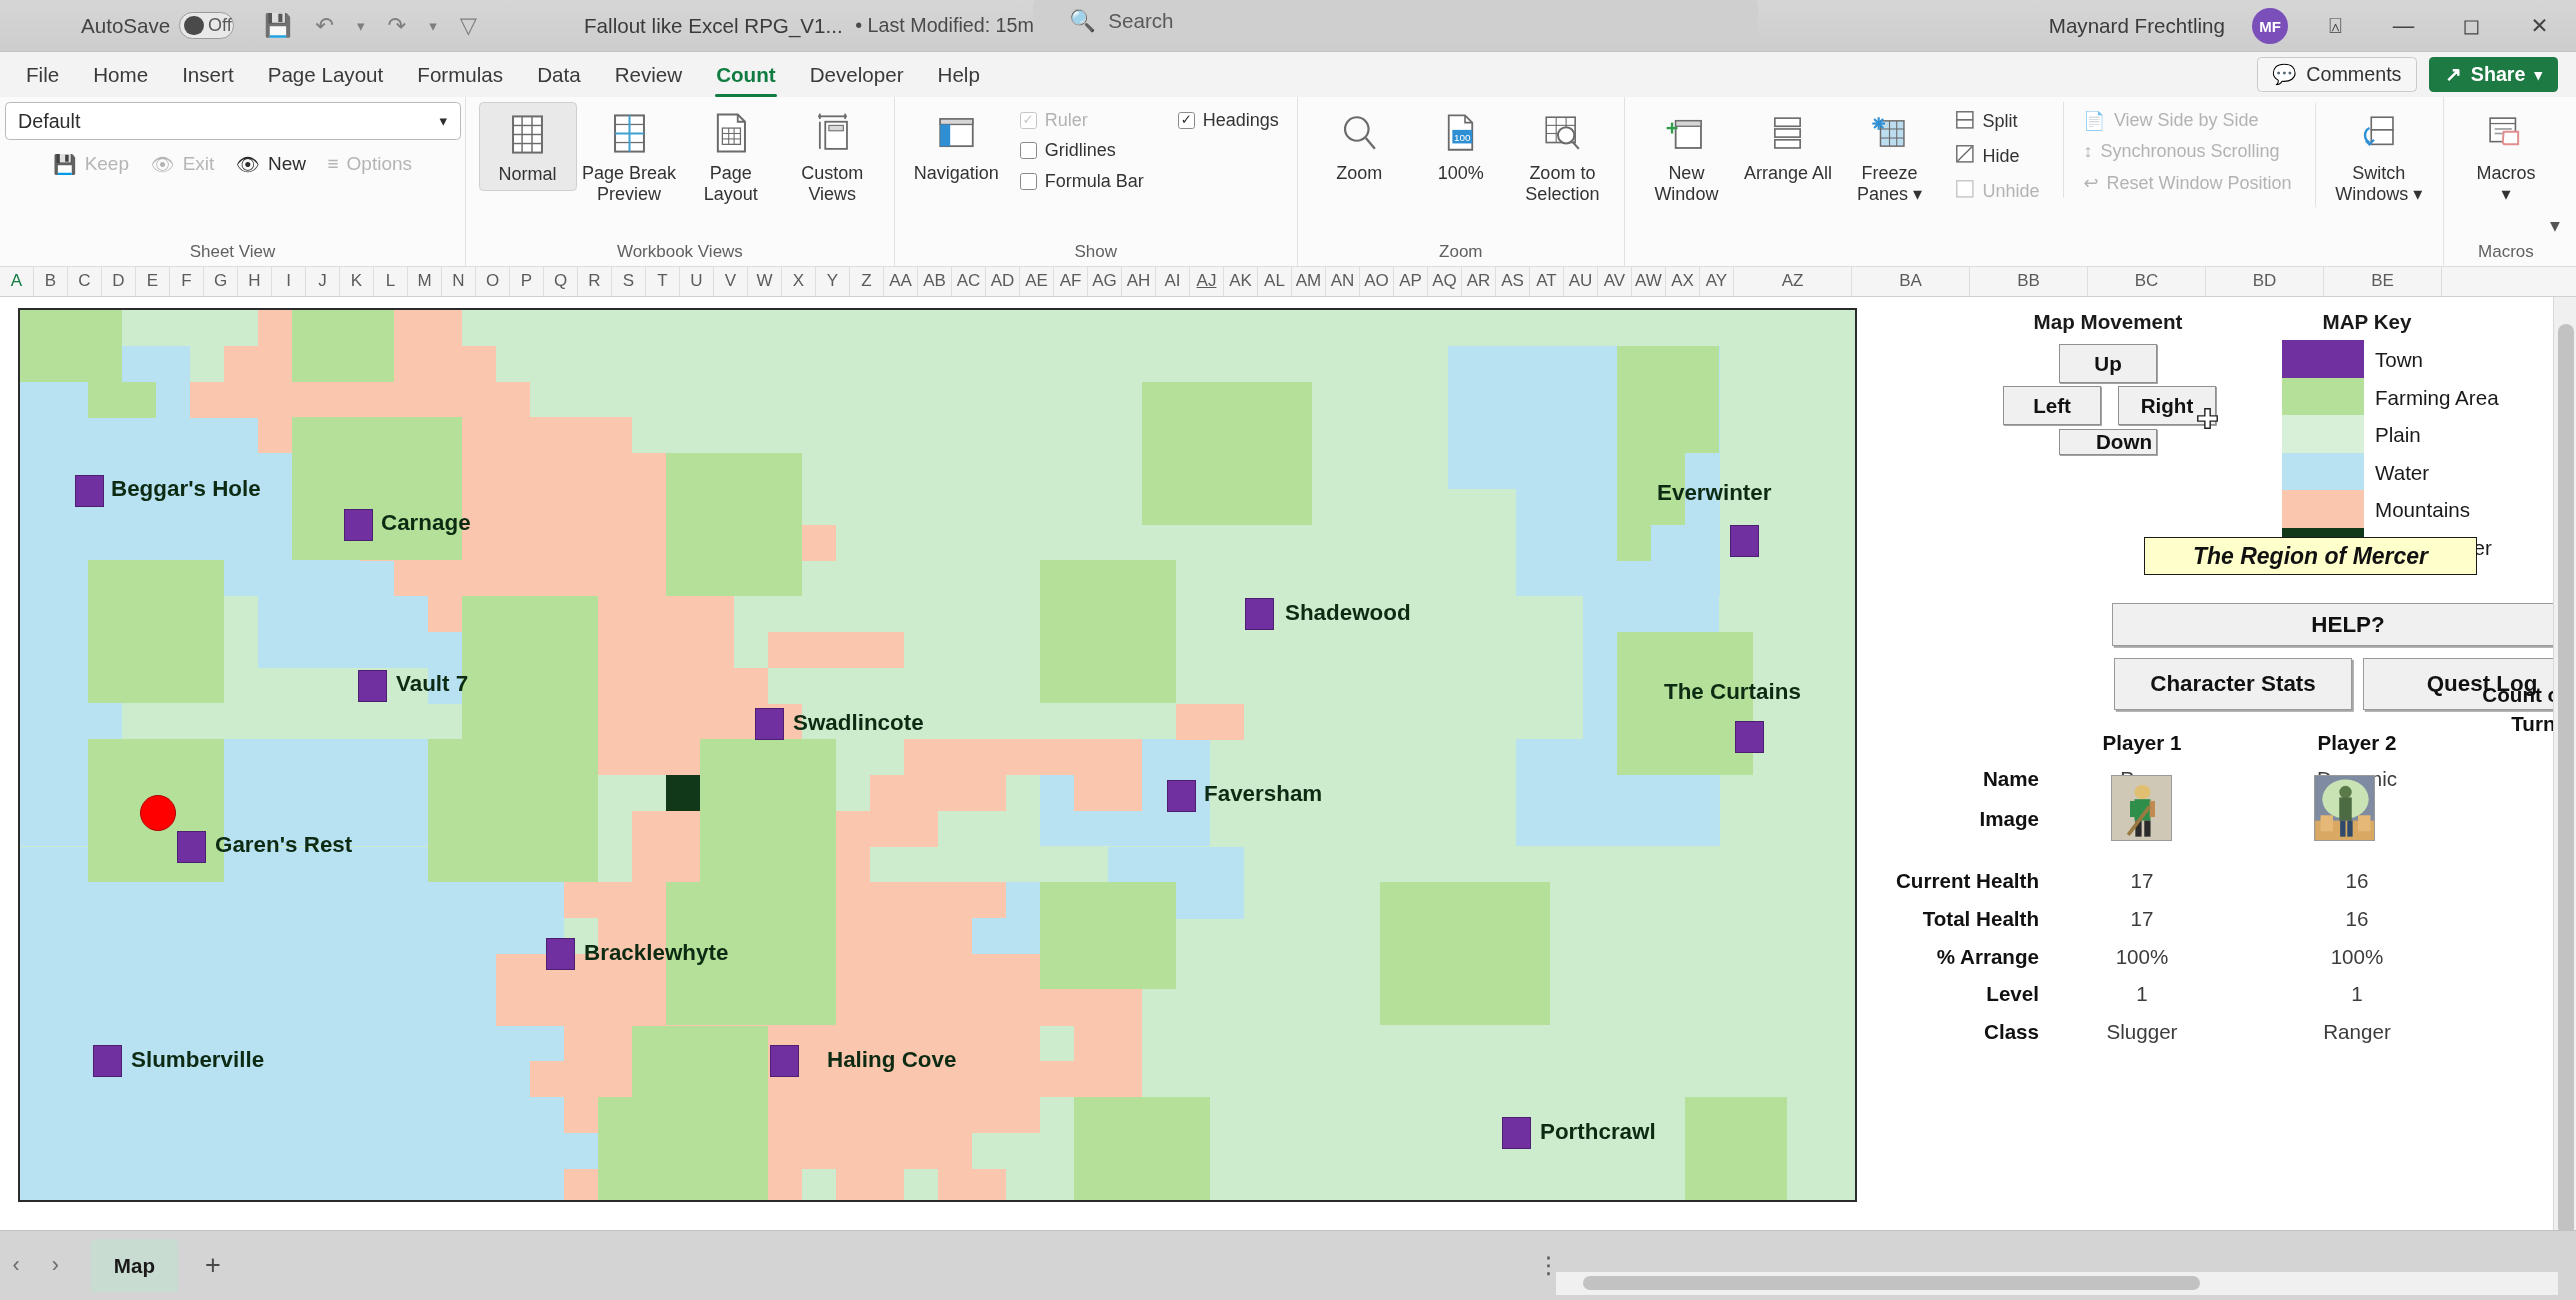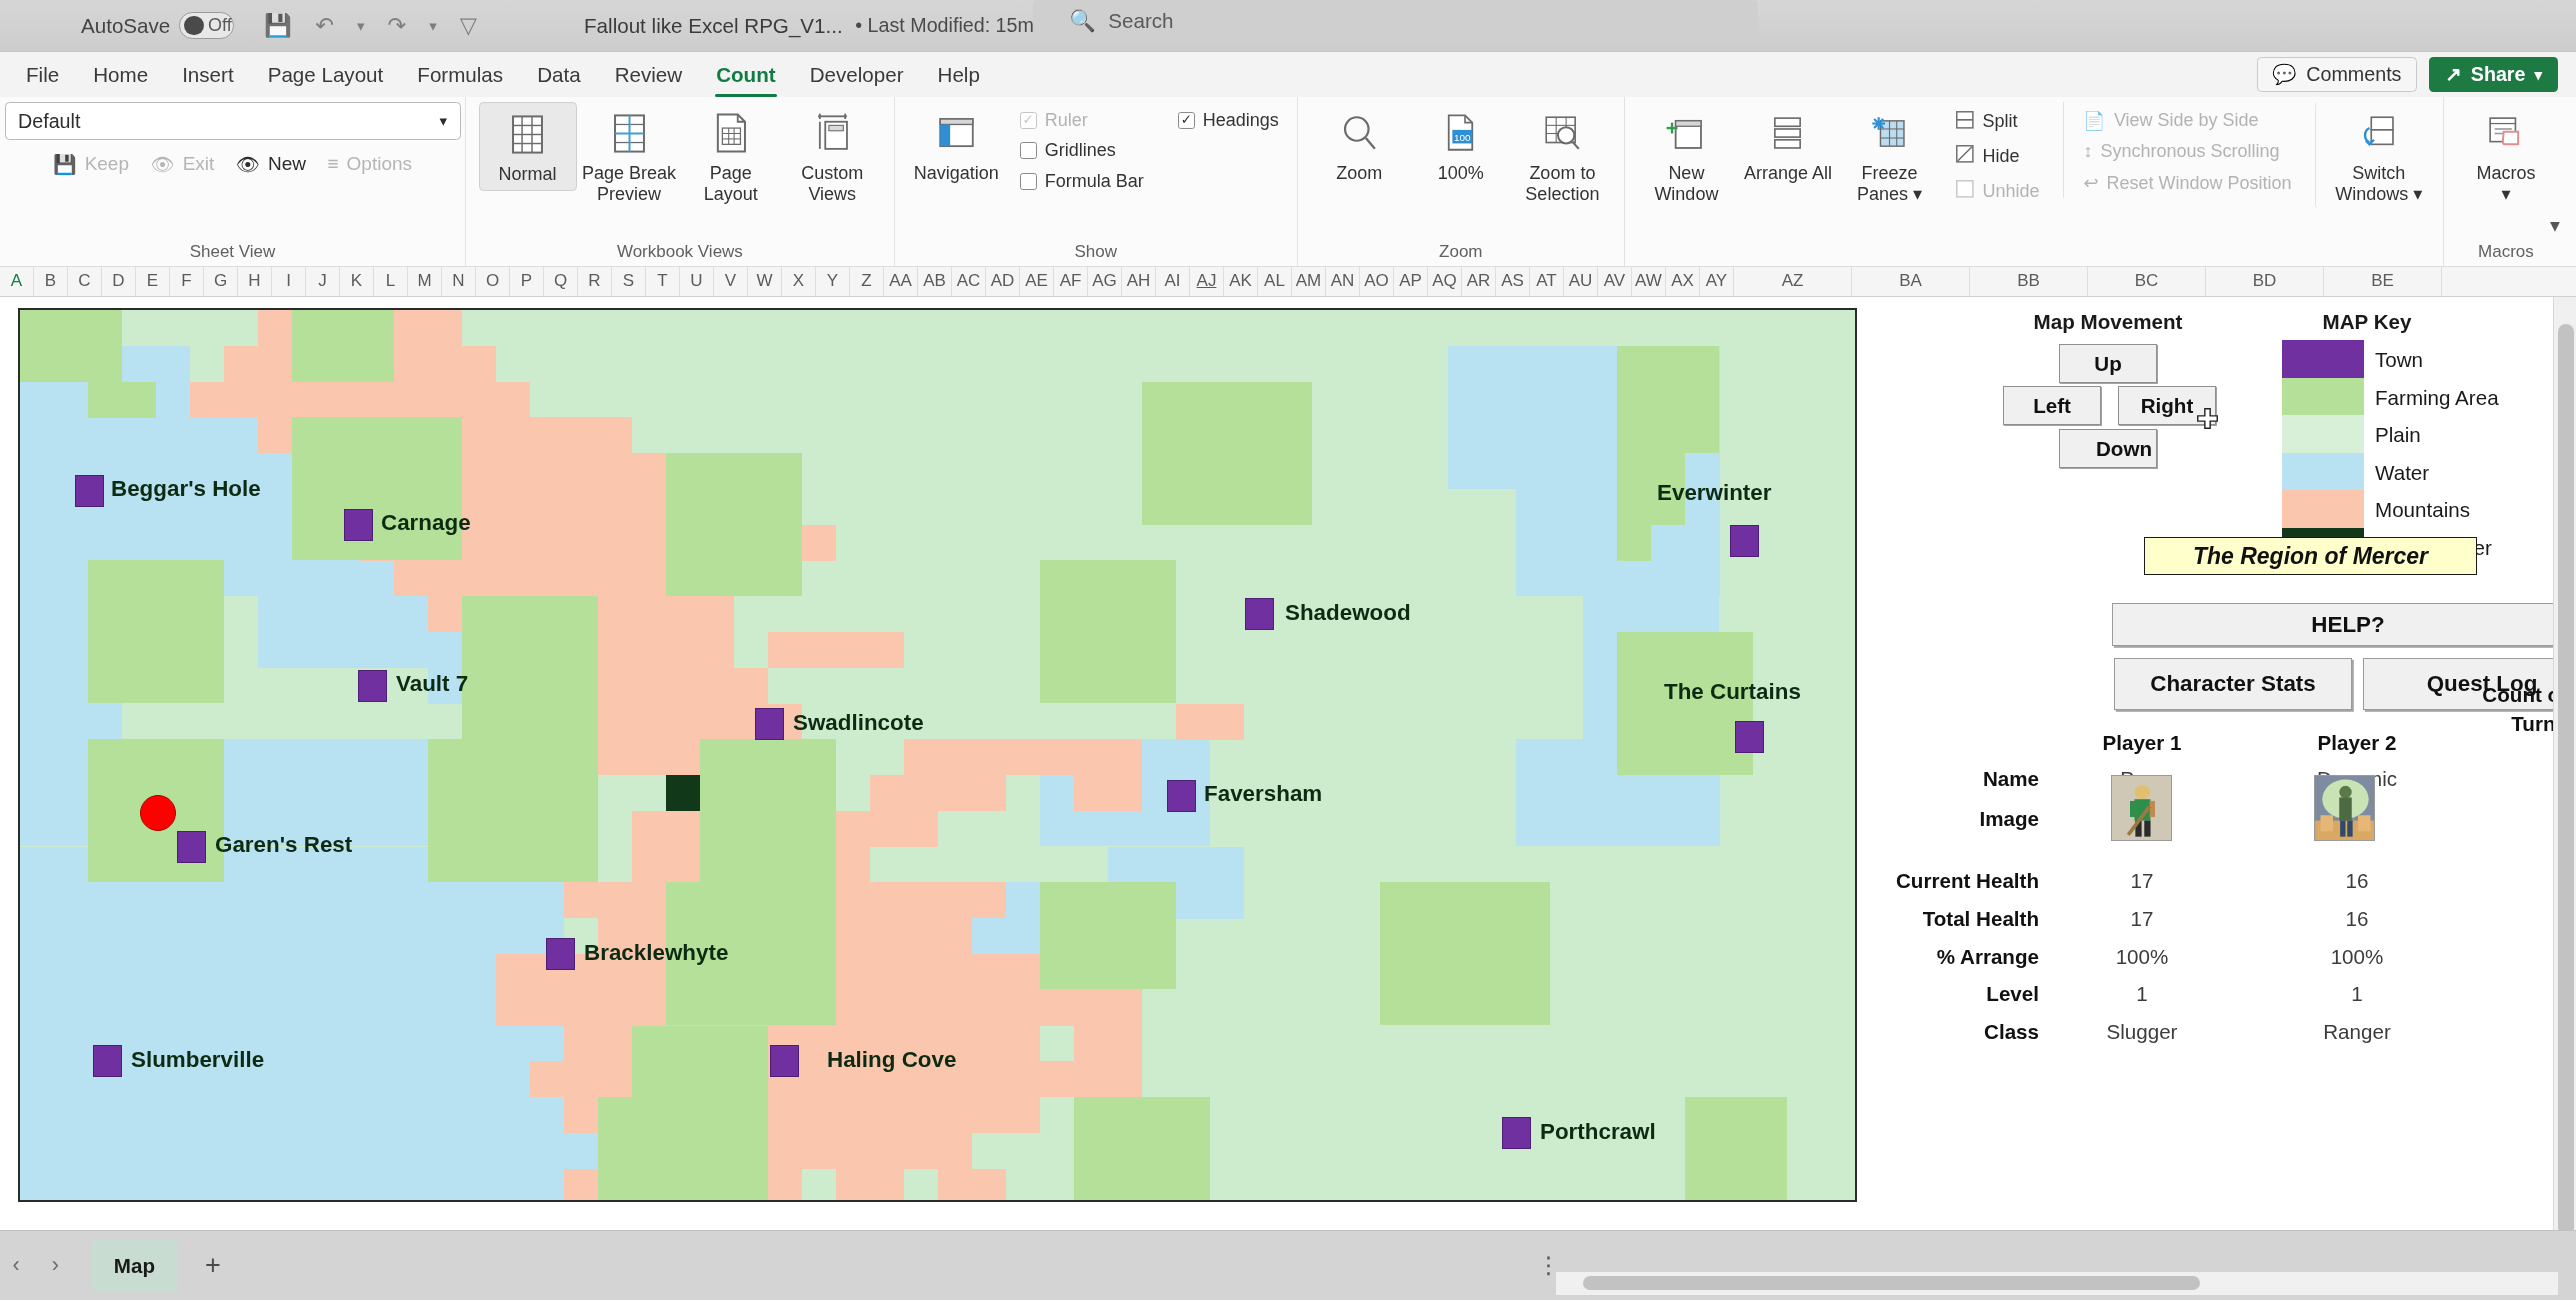--- a/index.html
+++ b/index.html
@@ -214,20 +214,28 @@
     <span class="tb-ic">▽</span>
   </div>
   <div class="tb-title">
     <span class="fname">Fallout like Excel RPG_V1...</span>
     <span class="lastmod">•&nbsp;<span>Last Modified: 15m ago</span></span>
     <span class="chev">▾</span>
   </div>
   <div id="searchbox">
     <span class="mag">🔍</span>
     <span class="ph">Search</span>
+  </div>
+  <div class="tb-right">
+    <span class="tb-user">Maynard Frechtling</span>
+    <span class="avatar">MF</span>
+    <span class="wbtn">⍓</span>
+    <span class="wbtn">—</span>
+    <span class="wbtn">◻</span>
+    <span class="wbtn">✕</span>
   </div>
 </div>
 
 <div id="ribbontabs">
   <div class="rtab">File</div>
   <div class="rtab">Home</div>
   <div class="rtab">Insert</div>
   <div class="rtab">Page Layout</div>
   <div class="rtab">Formulas</div>
   <div class="rtab">Data</div>
@@ -706,21 +714,21 @@
       <div class="townlabel" style="left: 1520px; top: 809px;">Porthcrawl</div>
       <div class="player-dot" style="left: 120px; top: 485px;"></div>
     </div>
 
   <div id="panel">
 
     <div class="p-head" style="left:145px; top:12.5px; width:188px; text-align:center;">Map Movement</div>
     <div class="xbtn" style="left:190px; top:47px;  width:98px; height:39px;">Up</div>
     <div class="xbtn" style="left:134px; top:89px; width:98px; height:39px;">Left</div>
     <div class="xbtn" style="left:249px; top:89px; width:98px; height:39px;">Right</div>
-    <div class="xbtn" style="left:190px; top:132px; width:98px; height:39px;padding-left:32px;">Down</div>
+    <div class="xbtn" style="left:190px; top:132px; width:98px; height:26px;padding-left:32px;">Down</div>
 
     <div class="p-head" style="left:413px; top:12.5px; width:170px; text-align:center;">MAP Key</div>
     <div id="mapkey">
         <div class="keyswatch" style="left: 413px; top: 43px; height: 38px; background: rgb(112, 48, 160);"></div>
         <div class="keylabel" style="left: 506px; top: 51px;">Town</div>
         <div class="keyswatch" style="left: 413px; top: 81px; height: 38px; background: rgb(180, 224, 154);"></div>
         <div class="keylabel" style="left: 506px; top: 89px;">Farming Area</div>
         <div class="keyswatch" style="left: 413px; top: 118px; height: 38px; background: rgb(215, 240, 215);"></div>
         <div class="keylabel" style="left: 506px; top: 126px;">Plain</div>
         <div class="keyswatch" style="left: 413px; top: 156px; height: 38px; background: rgb(184, 225, 242);"></div>

